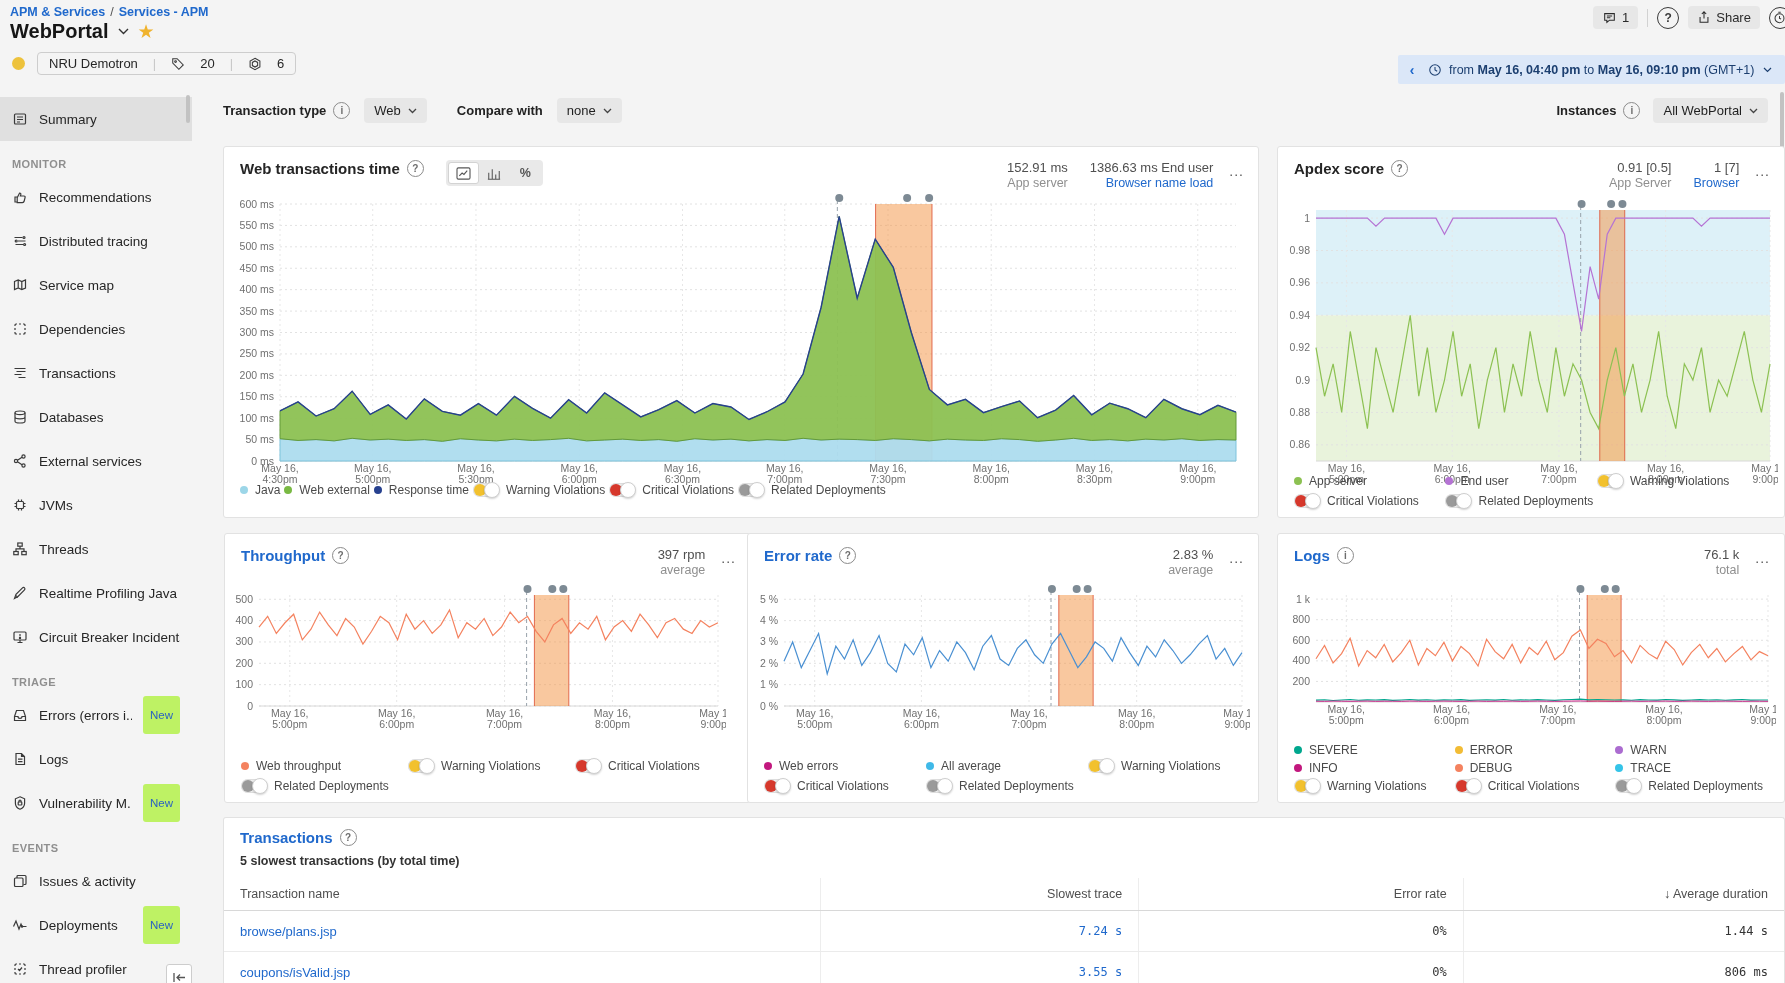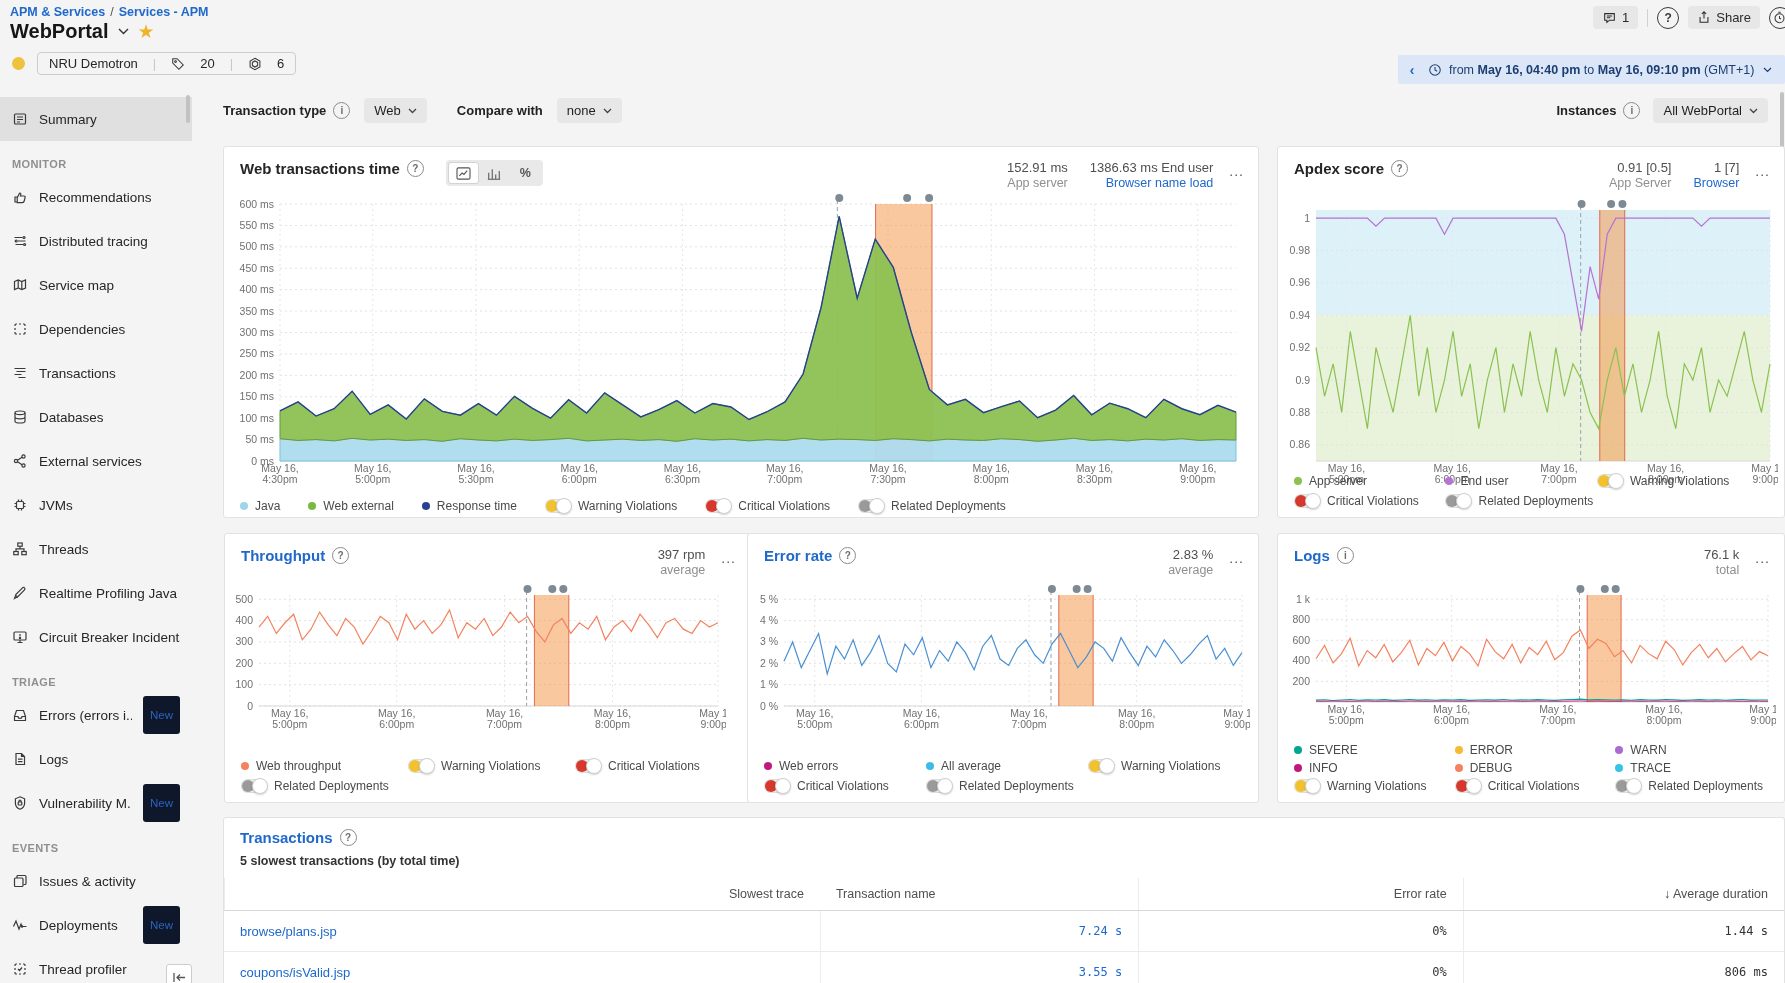--- a/index.html
+++ b/index.html
@@ -29,21 +29,21 @@
   .tbar b{font-weight:700}
   .tbar svg{stroke:#1c3f70;fill:none;stroke-width:1.2;margin:0 7px 0 2px}
   .tbar .dd-ch{margin-left:7px;color:#1c3f70;font-size:10px}
   
   #sidebar{position:absolute;left:0;top:89px;width:192px;bottom:0;overflow:hidden;padding-top:8px;box-sizing:border-box}
   .sb-item{display:flex;align-items:center;gap:11px;height:44px;padding:0 12px;font-size:13.5px;color:#262626;cursor:pointer}
   .sb-item.sel{background:#e0e0e0}
   .sb-ic svg{width:16px;height:16px;stroke:#3a3a3a;fill:none;stroke-width:1.2}
   .sb-lb{white-space:nowrap;overflow:hidden}
   .sb-sec{margin:17px 0 5px 12px;font-size:11px;font-weight:700;letter-spacing:.4px;color:#8f8f8f}
-  .badge{margin-left:auto;background:#0f172a;color:#2b63c1;font-size:11.5px;padding:13px 7px;border-radius:3px}
+  .badge{margin-left:auto;background:#bef264;color:#2b63c1;font-size:11.5px;padding:13px 7px;border-radius:3px}
   .sb-scroll{position:absolute;left:186px;top:95px;width:4px;height:28px;background:#c2c2c2;border-radius:2px}
   .collapse-btn{position:absolute;left:166px;top:964px;width:24px;height:24px;border:1px solid #cdcdcd;border-radius:3px;background:#fff;display:flex;align-items:center;justify-content:center;color:#444;font-size:13px}
   .main-scroll{position:absolute;right:1px;top:92px;width:4px;height:78px;background:#c2c2c2;border-radius:2px}
   
   .controls{position:absolute;left:223px;top:98px;display:flex;align-items:center;gap:14px;font-size:13px}
   .controls-r{position:absolute;right:17px;top:98px;display:flex;align-items:center;gap:13px;font-size:13px}
   .clabel{font-weight:700;color:#222;display:flex;align-items:center}
   .qi{display:inline-flex;width:15px;height:15px;border:1px solid #8b8b8b;border-radius:50%;align-items:center;justify-content:center;font-size:10px;color:#6d6d6d;margin-left:7px;font-weight:700;flex:none}
   .dd{display:inline-flex;align-items:center;gap:7px;background:#e7e7e7;border-radius:4px;padding:5px 10px;font-size:13px;color:#1f1f1f;cursor:pointer}
   
@@ -53,21 +53,21 @@
   .ptitle.link{color:#2069cc}
   .pstats{margin-left:auto;display:flex;gap:22px;text-align:right}
   .pstat .v{font-size:13px;color:#4f4f4f;white-space:nowrap}
   .pstat .l{font-size:12.5px;color:#8f8f8f;margin-top:1px;white-space:nowrap}
   .pstat .l.link{color:#2069cc}
   .kebab{margin-left:16px;color:#555;font-size:14px;letter-spacing:1px;line-height:1;padding-top:4px}
   .seg{display:flex;background:#e9e9e9;border-radius:4px;padding:2px;margin-left:22px}
   .sbtn{width:31px;height:22px;display:flex;align-items:center;justify-content:center;border-radius:3px;color:#555;font-size:12.5px;font-weight:700}
   .sbtn svg{stroke:#555;fill:none;stroke-width:1.2}
   .sbtn.sel{background:#fff;border:1px solid #d3d3d3;box-sizing:border-box}
-  .legend-row{position:absolute;left:16px;bottom:4px;display:flex;gap:28px;align-items:flex-start}
+  .legend-row{position:absolute;left:16px;bottom:20px;display:flex;gap:4px;align-items:flex-start}
   .legend-grid{position:absolute;left:16px;right:8px;bottom:9px;display:grid;grid-template-columns:1fr 1fr 1fr;row-gap:6px}
   .lg{display:inline-flex;align-items:center;gap:7px;font-size:12px;color:#4a4a4a;white-space:nowrap}
   .dot{width:8px;height:8px;border-radius:50%;flex:none}
   .tgl{position:relative;width:26px;height:14px;border-radius:7px;background:#ededed;box-shadow:inset 0 0 0 1px #ddd;flex:none}
   .tgl i{position:absolute;left:1px;top:1px;width:12px;height:12px;border-radius:50%;background:var(--c)}
   .tgl b{position:absolute;right:-1px;top:-1px;width:16px;height:16px;border-radius:50%;background:#fff;border:1px solid #cfcfcf;box-sizing:border-box;box-shadow:0 1px 2px rgba(0,0,0,.18)}
   .subtitle{font-size:12.5px;font-weight:700;color:#333;padding:8px 16px 0}
   
   .ttable{margin-top:10px;font-size:13px}
   .trow{display:grid;grid-template-columns:38.2% 20.4% 20.8% 20.6%;align-items:center}
@@ -917,22 +917,22 @@
   <section class="panel" style="left:223px;top:817px;width:1562px;height:230px;border-bottom:none">
     <div class="phead" style="padding-top:11px">
       <span class="ptitle link">
           <span>Transactions</span>
           <span class="qi">?</span>
         </span>
     </div>
     <div class="subtitle">5 slowest transactions (by total time)</div>
     <div class="ttable">
       <div class="trow head">
+          <div class="tc">Transaction name</div>
           <div class="tc r bl">Slowest trace</div>
-          <div class="tc">Transaction name</div>
           <div class="tc r bl">Error rate</div>
           <div class="tc r bl">↓ Average duration</div>
         </div>
       <div>
           <div class="trow body">
             <div class="tc"><span class="tname">browse/plans.jsp</span></div>
             <div class="tc r bl">
               <span class="mono blue">7.24 s</span>
             </div>
             <div class="tc r bl">

